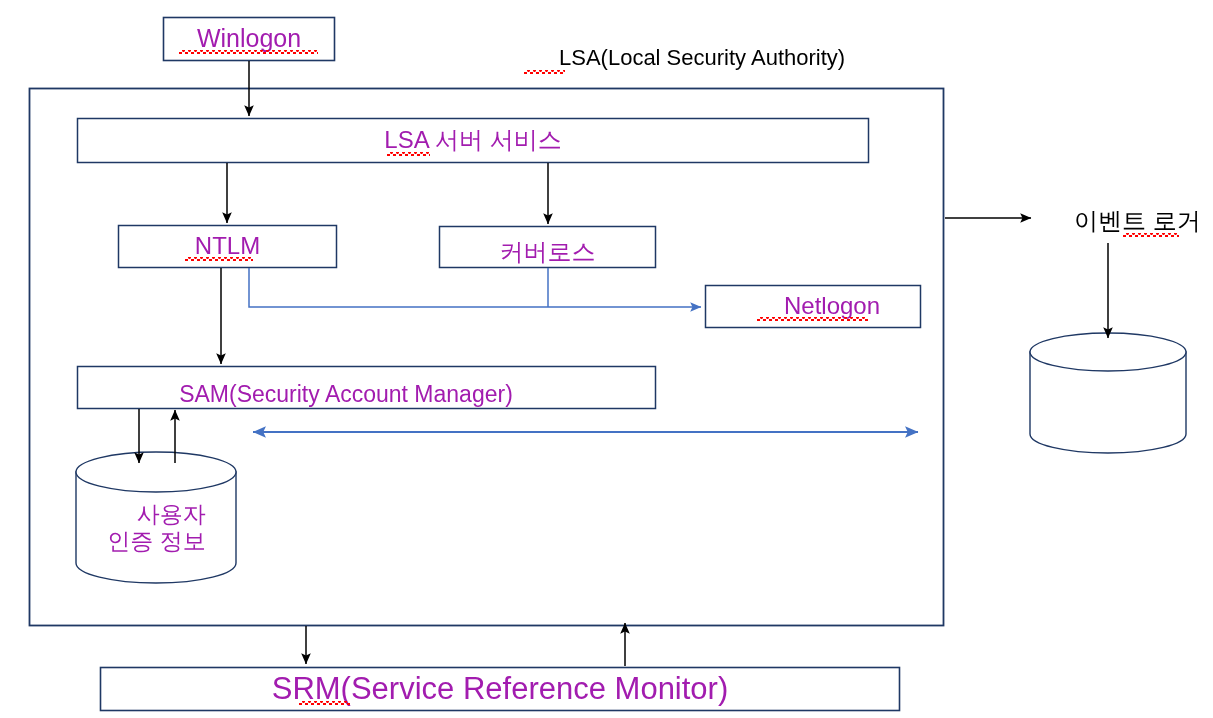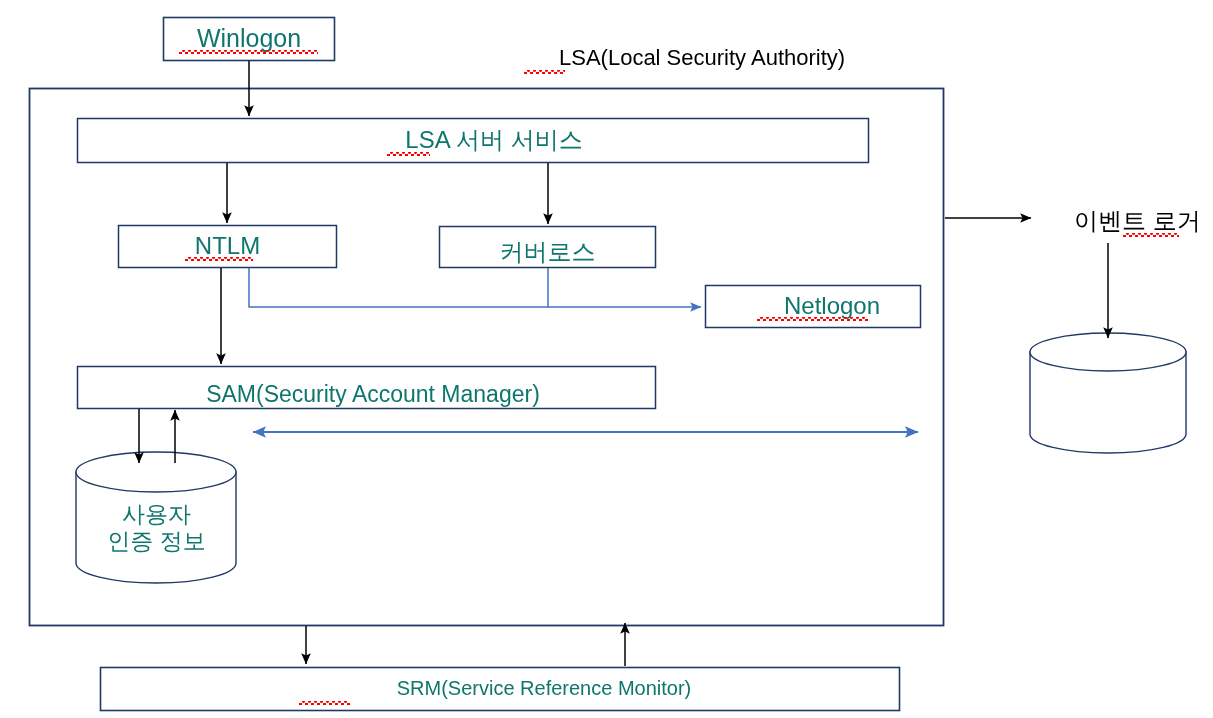--- a/index.html
+++ b/index.html
@@ -21,22 +21,22 @@
     top: 0;
     width: 1213px;
     height: 718px;
     pointer-events: none;
   }
   .node-label {
     position: absolute;
     display: flex;
     align-items: center;
     justify-content: center;
-    text-align: center;
-    color: #0f766e;
+    text-align: right;
+    color: #a21caf;
     line-height: 1.18;
     white-space: pre-line;
     pointer-events: auto;
   }
   .sq {
     
     position: absolute;
     height: 4px;
     background-image:
       radial-gradient(circle at 1.5px 3px, #ff0000 1.15px, rgba(255,0,0,0) 1.3px),
@@ -125,36 +125,36 @@
 
     <line x1="253" y1="432" x2="918" y2="432" stroke="#4472c4" stroke-width="1.8" marker-start="url(#ah-blue-start)" marker-end="url(#ah-blue)"></line>
   </svg>
 
   <div class="node-label" style="left:163px; top:17px; width:172px; height:44px; font-size:25px;">Winlogon</div>
   <div class="sq" style="left:179px; top:50px; width:139px;"></div>
 
   <div class="free-text" style="left:523px; top:45px; font-size:22px;">LSA(Local Security Authority)</div>
   <div class="sq" style="left:524px; top:70px; width:41px;"></div>
 
-  <div class="node-label" style="left:77px; top:118px; width:792px; height:45px; font-size:24px;margin-left:21px;">LSA 서버 서비스</div>
+  <div class="node-label" style="left:77px; top:118px; width:792px; height:45px; font-size:24px;">LSA 서버 서비스</div>
   <div class="sq" style="left:387px; top:152px; width:43px;"></div>
 
   <div class="node-label" style="left:118px; top:225px; width:219px; height:43px; font-size:24px;">NTLM</div>
   <div class="sq" style="left:185px; top:257px; width:68px;"></div>
 
   <div class="node-label" style="left:439px; top:226px; width:217px; height:52px; font-size:24px;">커버로스</div>
 
   <div class="node-label" style="left:705px; top:285px; width:216px; height:43px; font-size:24px;padding-left:19px;">Netlogon</div>
   <div class="sq" style="left:757px; top:317px; width:111px;"></div>
 
-  <div class="node-label" style="left:77px; top:366px; width:538px; height:58px; font-size:23px;margin-left:27px;">SAM(Security Account Manager)</div>
+  <div class="node-label" style="left:77px; top:366px; width:538px; height:58px; font-size:23px;">SAM(Security Account Manager)</div>
 
   <div class="node-label" style="left:76px; top:492px; width:161px; height:72px; font-size:23px; flex-direction:column;">사용자
 인증 정보</div>
 
   <div class="free-text" style="left:1038px; top:205px; font-size:24px;">이벤트 로거</div>
   <div class="sq" style="left:1123px; top:233px; width:56px;"></div>
 
 
-  <div class="node-label" style="left:100px; top:667px; width:800px; height:44px; font-size:20px;padding-left:44px;">SRM(Service Reference Monitor)</div>
+  <div class="node-label" style="left:100px; top:667px; width:800px; height:44px; font-size:31px;">SRM(Service Reference Monitor)</div>
   <div class="sq" style="left:299px; top:701px; width:51px;"></div>
 
 </div>
 
 </body></html>

